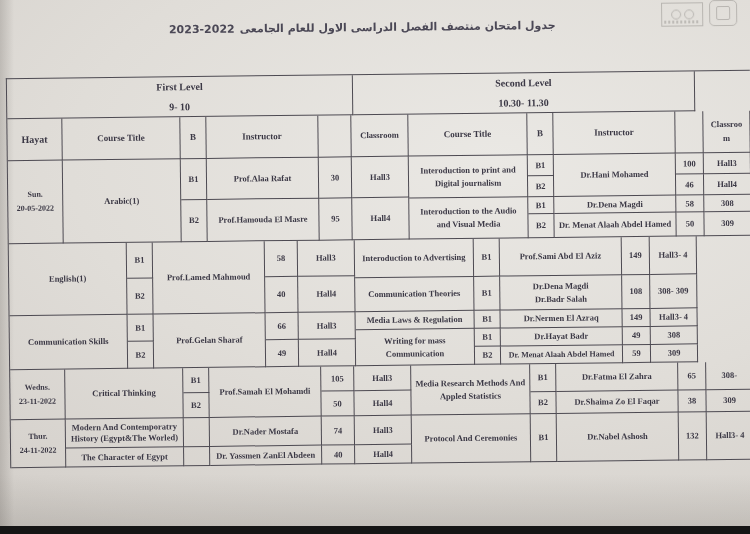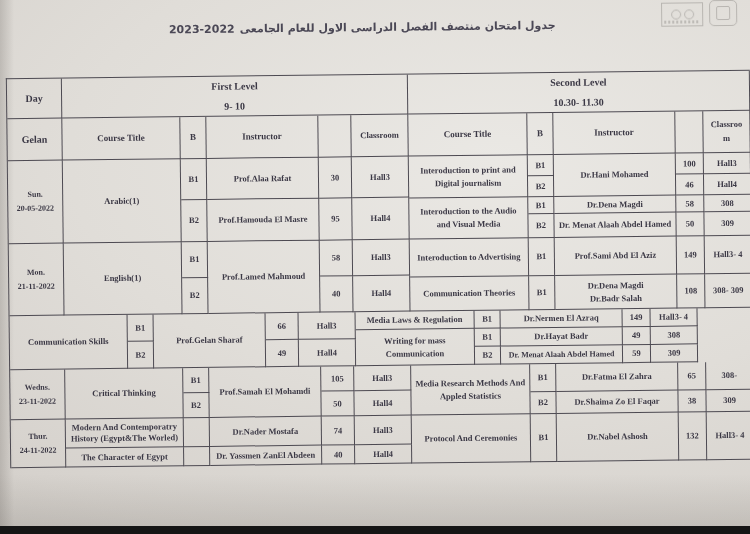--- a/index.html
+++ b/index.html
@@ -57,33 +57,32 @@
       <span class="dot"></span>
       <span class="bar"></span>
     </div>
   <div class="stamp stamp-b">
       <span class="inner"></span>
     </div>
 
   <div class="table">
 
     <div class="drow">
-      <div class="c day hd" style="width:55px;height:40px">Day</div>
       <div class="c hd" style="width:346px;height:40px">
         <div>First Level</div>
         <div>9- 10</div>
       </div>
       <div class="c hd" style="width:342px;height:40px">
         <div>Second Level</div>
         <div>10.30- 11.30</div>
       </div>
     </div>
 
     <div class="drow">
-      <div class="c day hd" style="width:55px;height:42px">Gelan</div>
+      <div class="c day hd" style="width:55px;height:42px">Hayat</div>
       <div class="c ch" style="width:118px;height:42px">Course Title</div>
       <div class="c ch" style="width:26px;height:42px">B</div>
       <div class="c ch" style="width:112px;height:42px">Instructor</div>
       <div class="c ch" style="width:33px;height:42px"></div>
       <div class="c ch" style="width:57px;height:42px;font-size:8.5px">Classroom</div>
       <div class="c ch" style="width:119px;height:42px">Course Title</div>
       <div class="c ch" style="width:26px;height:42px">B</div>
       <div class="c ch" style="width:122px;height:42px">Instructor</div>
       <div class="c ch" style="width:28px;height:42px"></div>
       <div class="c ch brk" style="width:47px;height:42px;font-size:8.5px">Classroom</div>
@@ -126,24 +125,20 @@
           <div class="c" style="grid-area:1/5/2/6">308</div>
           <div class="c" style="grid-area:2/2/3/3">B2</div>
           <div class="c tt" style="grid-area:2/3/3/4">Dr. Menat Alaah Abdel Hamed</div>
           <div class="c" style="grid-area:2/4/3/5">50</div>
           <div class="c" style="grid-area:2/5/3/6">309</div>
         </div>
       </div>
     </div>
 
     <div class="drow">
-      <div class="c day" style="height:72px">
-        <div>Mon.</div>
-        <div>21-11-2022</div>
-      </div>
       <div class="half" style="width:346px">
         <div class="block" style="grid-template-columns:118px 26px 112px 33px 57px;grid-template-rows:36px 36px">
           <div class="c tt" style="grid-area:1/1/3/2">English(1)</div>
           <div class="c" style="grid-area:1/2/2/3">B1</div>
           <div class="c" style="grid-area:1/3/3/4">Prof.Lamed Mahmoud</div>
           <div class="c" style="grid-area:1/4/2/5">58</div>
           <div class="c" style="grid-area:1/5/2/6">Hall3</div>
           <div class="c" style="grid-area:2/2/3/3">B2</div>
           <div class="c" style="grid-area:2/4/3/5">40</div>
           <div class="c" style="grid-area:2/5/3/6">Hall4</div>

